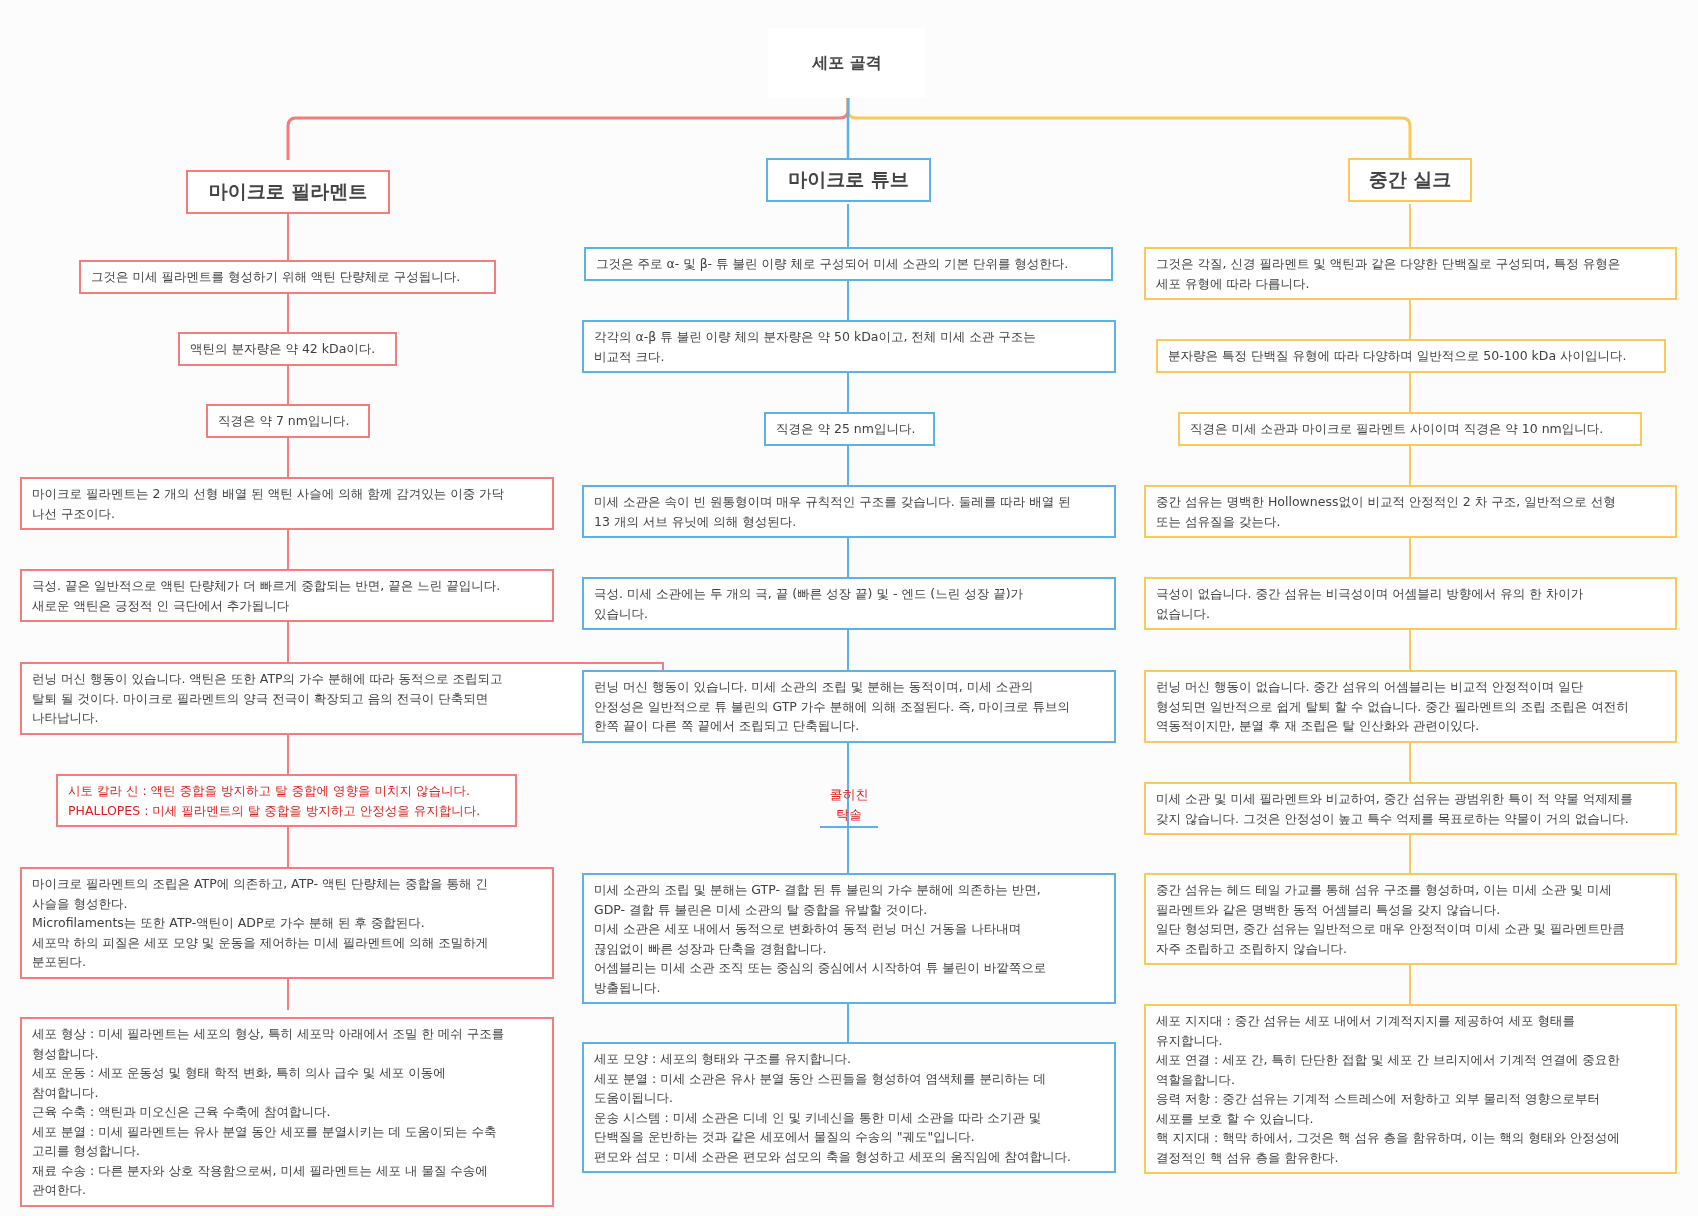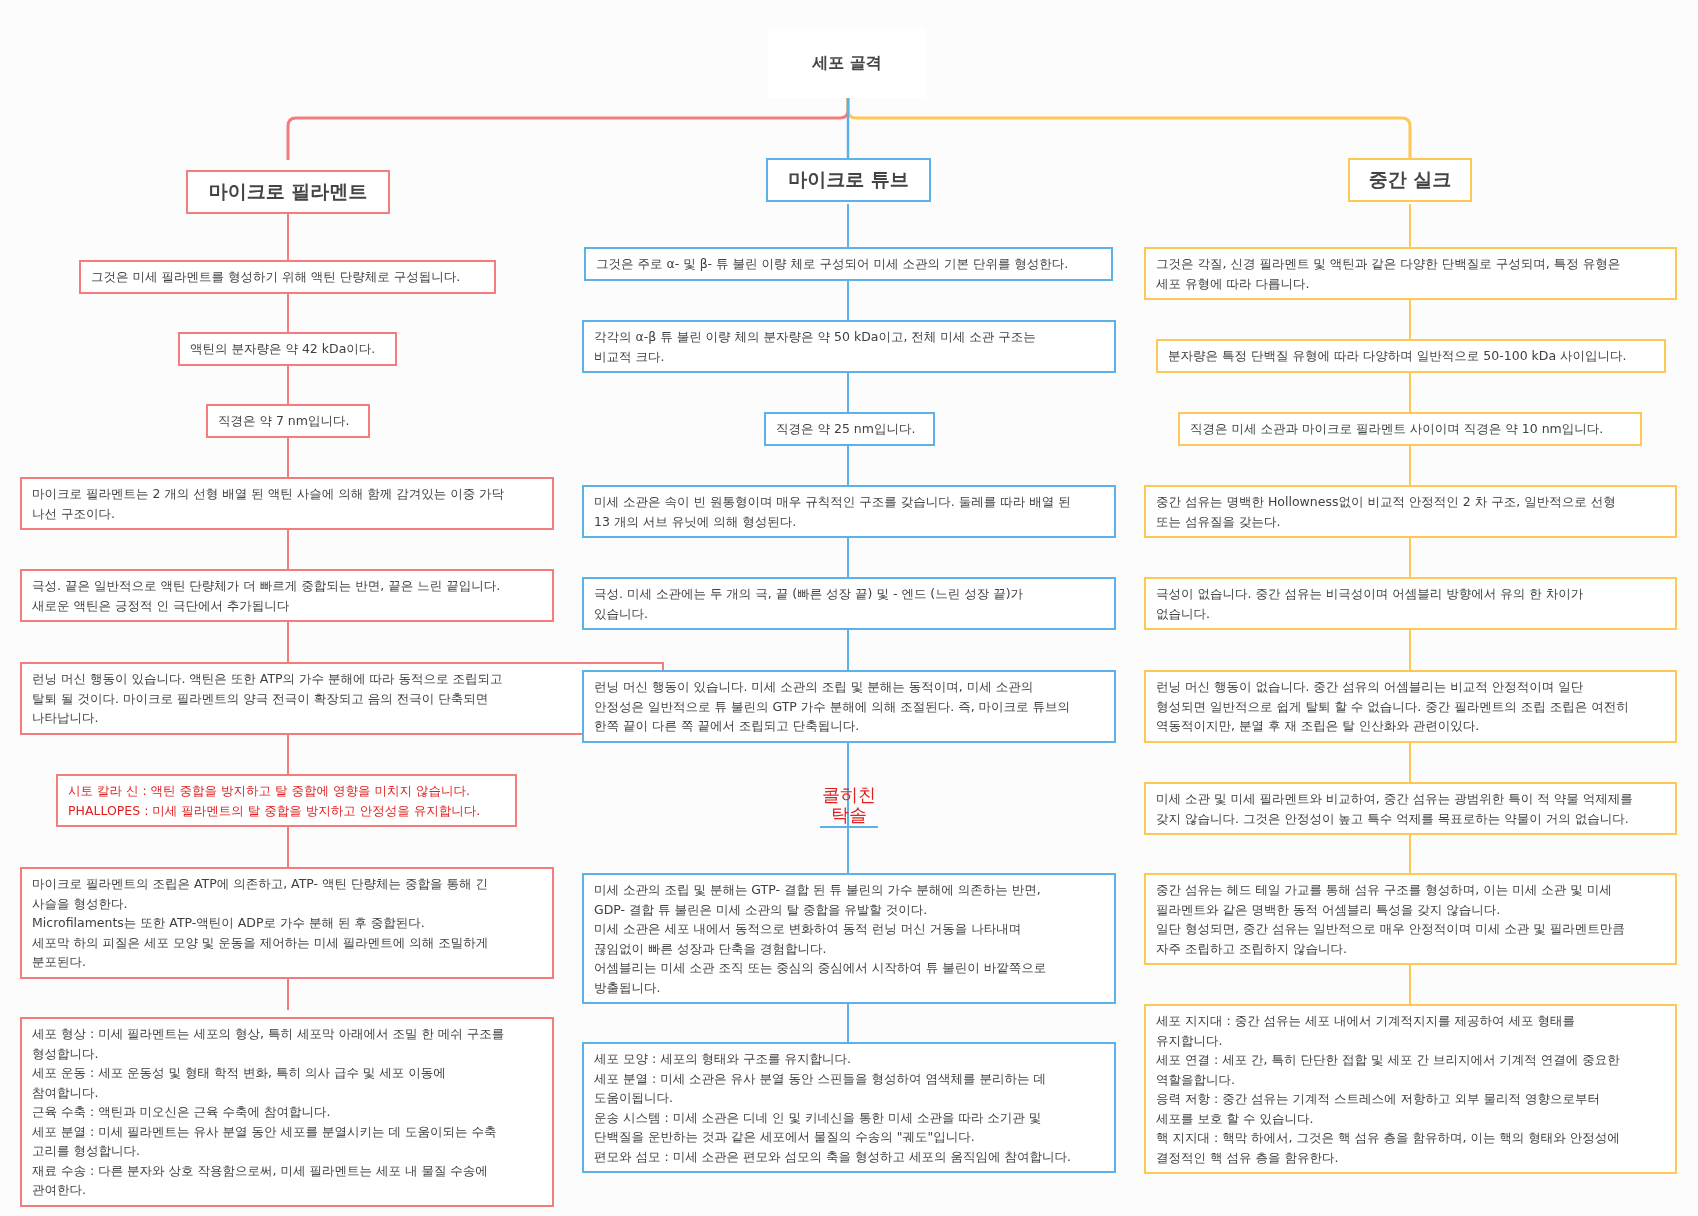--- a/index.html
+++ b/index.html
@@ -24,21 +24,21 @@
     .node {
       background: #fff; border: 2px solid;
       font-size: 12.5px; line-height: 19.5px; padding: 5px 10px;
       color: #404040; white-space: pre-line;
     }
     .red .node, .red.cat { border-color: #f47c7c; margin-top: 12px; }
     .blue .node, .blue.cat { border-color: #5cb1e8; }
     .yellow .node, .yellow.cat { border-color: #fdc855; }
     .node.warn { color: #e02020; }
     .plain {
-      font-size: 18px; line-height: 19.5px; color: #e02020; text-align: center;
+      font-size: 13px; line-height: 19.5px; color: #e02020; text-align: center;
       white-space: pre-line;
     }
   </style>
 </head>
 <body>
 
 <svg class="line" width="1698" height="1216" style="left:0;top:0;">
 
   <path d="M848 98 L848 110 Q848 118 840 118 L296 118 Q288 118 288 126 L288 160" fill="none" stroke="#f47c7c" stroke-width="3"></path>
   <path d="M848 98 L848 110 Q848 118 856 118 L1402 118 Q1410 118 1410 126 L1410 160" fill="none" stroke="#fdc855" stroke-width="3"></path>

